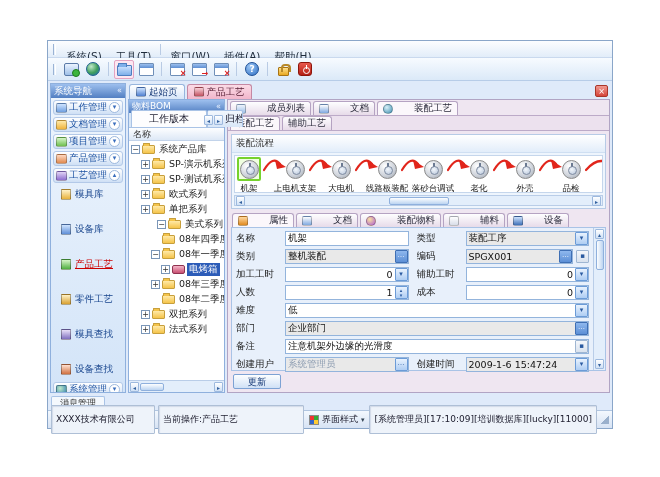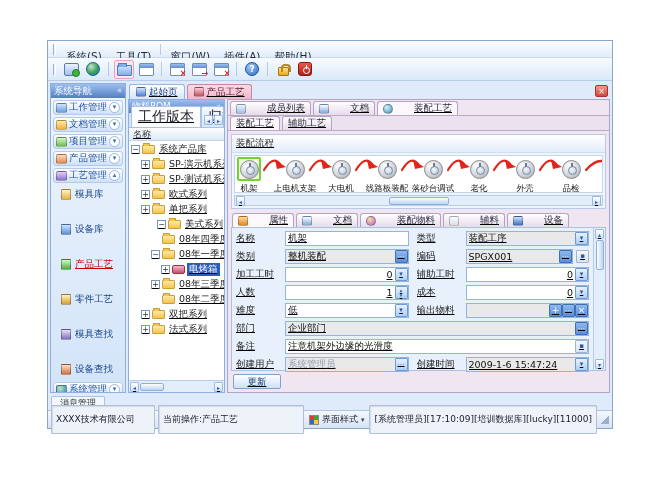--- a/index.html
+++ b/index.html
@@ -50,36 +50,36 @@
   .grp-label{flex:1;font-size:9.5px;color:#1c52a2;white-space:nowrap;overflow:hidden;}
   .chev{width:11px;height:11px;flex:none;border-radius:50%;background:#fff;border:1px solid #9db9de;color:#3a6ebd;
         font-size:7px;display:flex;align-items:center;justify-content:center;line-height:1;}
   .chev.down::before{content:"▾";} .chev.up::before{content:"▴";}
   .nav-items{padding:3px 0 4px 8px;display:flex;flex-direction:column;gap:22px;}
   .nav-item{display:flex;align-items:center;gap:4px;font-size:9.5px;color:#16438c;cursor:default;white-space:nowrap;}
   .nicon{width:10px;height:11px;flex:none;border-radius:1px;border:1px solid rgba(0,0,0,.3);}
   .nav-item.active .nav-label{color:#cc0000;text-decoration:underline;}
 
   
-  .workspace{flex:1;display:flex;flex-direction:column;min-width:0;text-decoration:underline;}
+  .workspace{flex:1;display:flex;flex-direction:column;min-width:0;}
   .doc-tabs{height:16px;flex:none;display:flex;align-items:flex-end;gap:2px;padding-left:1px;position:relative;}
   .dtab{height:15px;display:flex;align-items:center;gap:3px;padding:0 6px;font-size:9.5px;color:#1a3c78;
         border:1px solid #97b5dd;border-bottom:none;border-radius:3px 3px 0 0;background:linear-gradient(#ffffff,#d6e5f8);}
   .dtab.active{background:linear-gradient(#fbdbe6,#f2b6cb);border-color:#c488a3;color:#5a2238;}
   .mini{width:10px;height:10px;border-radius:2px;flex:none;border:1px solid rgba(0,0,0,.25);}
   .doc-close{position:absolute;right:2px;top:2px;width:13px;height:12px;border-radius:2px;color:#fff;font-size:8px;
              line-height:11px;text-align:center;background:linear-gradient(#f09a92,#d6453a);border:1px solid #a93529;}
   .body-row{flex:1;display:flex;min-height:0;gap:2px;}
 
   
   .bom{width:97px;flex:none;border:1px solid #8fb0dd;background:#e9f1fb;display:flex;flex-direction:column;}
   .bom-header{height:13px;flex:none;background:linear-gradient(#9dbfee,#527fc2);color:#fff;font-size:9px;
               display:flex;align-items:center;justify-content:space-between;padding:0 3px;}
   .bom-tabs{height:15px;flex:none;display:flex;align-items:flex-end;background:#d7e6f7;border-bottom:1px solid #a9c3e6;padding-left:2px;position:relative;}
-  .btab{font-size:14px;padding:1px 6px;border:1px solid #a9c3e6;border-bottom:none;border-radius:2px 2px 0 0;color:#223;white-space:nowrap;}
+  .btab{font-size:10px;padding:1px 17px;border:1px solid #a9c3e6;border-bottom:none;border-radius:2px 2px 0 0;color:#223;white-space:nowrap;}
   .btab.active{background:#fdfdfe;}
   .btab.trunc{background:linear-gradient(#f2f7fd,#d9e7f8);max-width:27px;overflow:hidden;}
   .bom-arrows{position:absolute;right:1px;bottom:2px;display:flex;gap:1px;}
   .sq-arrow{width:9px;height:10px;font-size:6px;line-height:9px;text-align:center;color:#35629f;
             background:linear-gradient(#fff,#cfe0f5);border:1px solid #9db9de;border-radius:1px;}
   .tree-colhdr{height:13px;flex:none;background:linear-gradient(#fdfeff,#dde8f6);border-bottom:1px solid #c2d3ea;
                font-size:9px;padding:0 4px;color:#333;display:flex;align-items:center;}
   .tree{flex:1;background:#fff;overflow:hidden;padding-top:1px;}
   .titem{height:15px;display:flex;align-items:center;font-size:9.5px;color:#222;white-space:nowrap;overflow:hidden;cursor:default;}
   .exp{width:9px;height:9px;flex:none;border:1px solid #7a96b8;background:#fff;font-size:8px;line-height:7px;text-align:center;color:#333;margin-right:2px;}
@@ -588,29 +588,20 @@
                     </div>
                   </div>
                   <div class="frow">
                     <div class="fcell">
                       <span class="flabel">难度</span>
                       <div class="field">
                           <input value="低" style="">
                           <span class="fbtn dd"></span>
                         </div>
                     </div>
-                    <div class="fcell">
-                      <span class="flabel">输出物料</span>
-                      <div class="field grey">
-                          <input value="" style="">
-                          <span class="fbtn strong plus"></span>
-                          <span class="fbtn strong ell"></span>
-                          <span class="fbtn strong x"></span>
-                        </div>
-                    </div>
                   </div>
                   <div class="frow">
                     <div class="fcell">
                       <span class="flabel">部门</span>
                       <div class="field grey">
                           <input value="企业部门" style="">
                           <span class="fbtn strong ell"></span>
                         </div>
                     </div>
                   </div>

